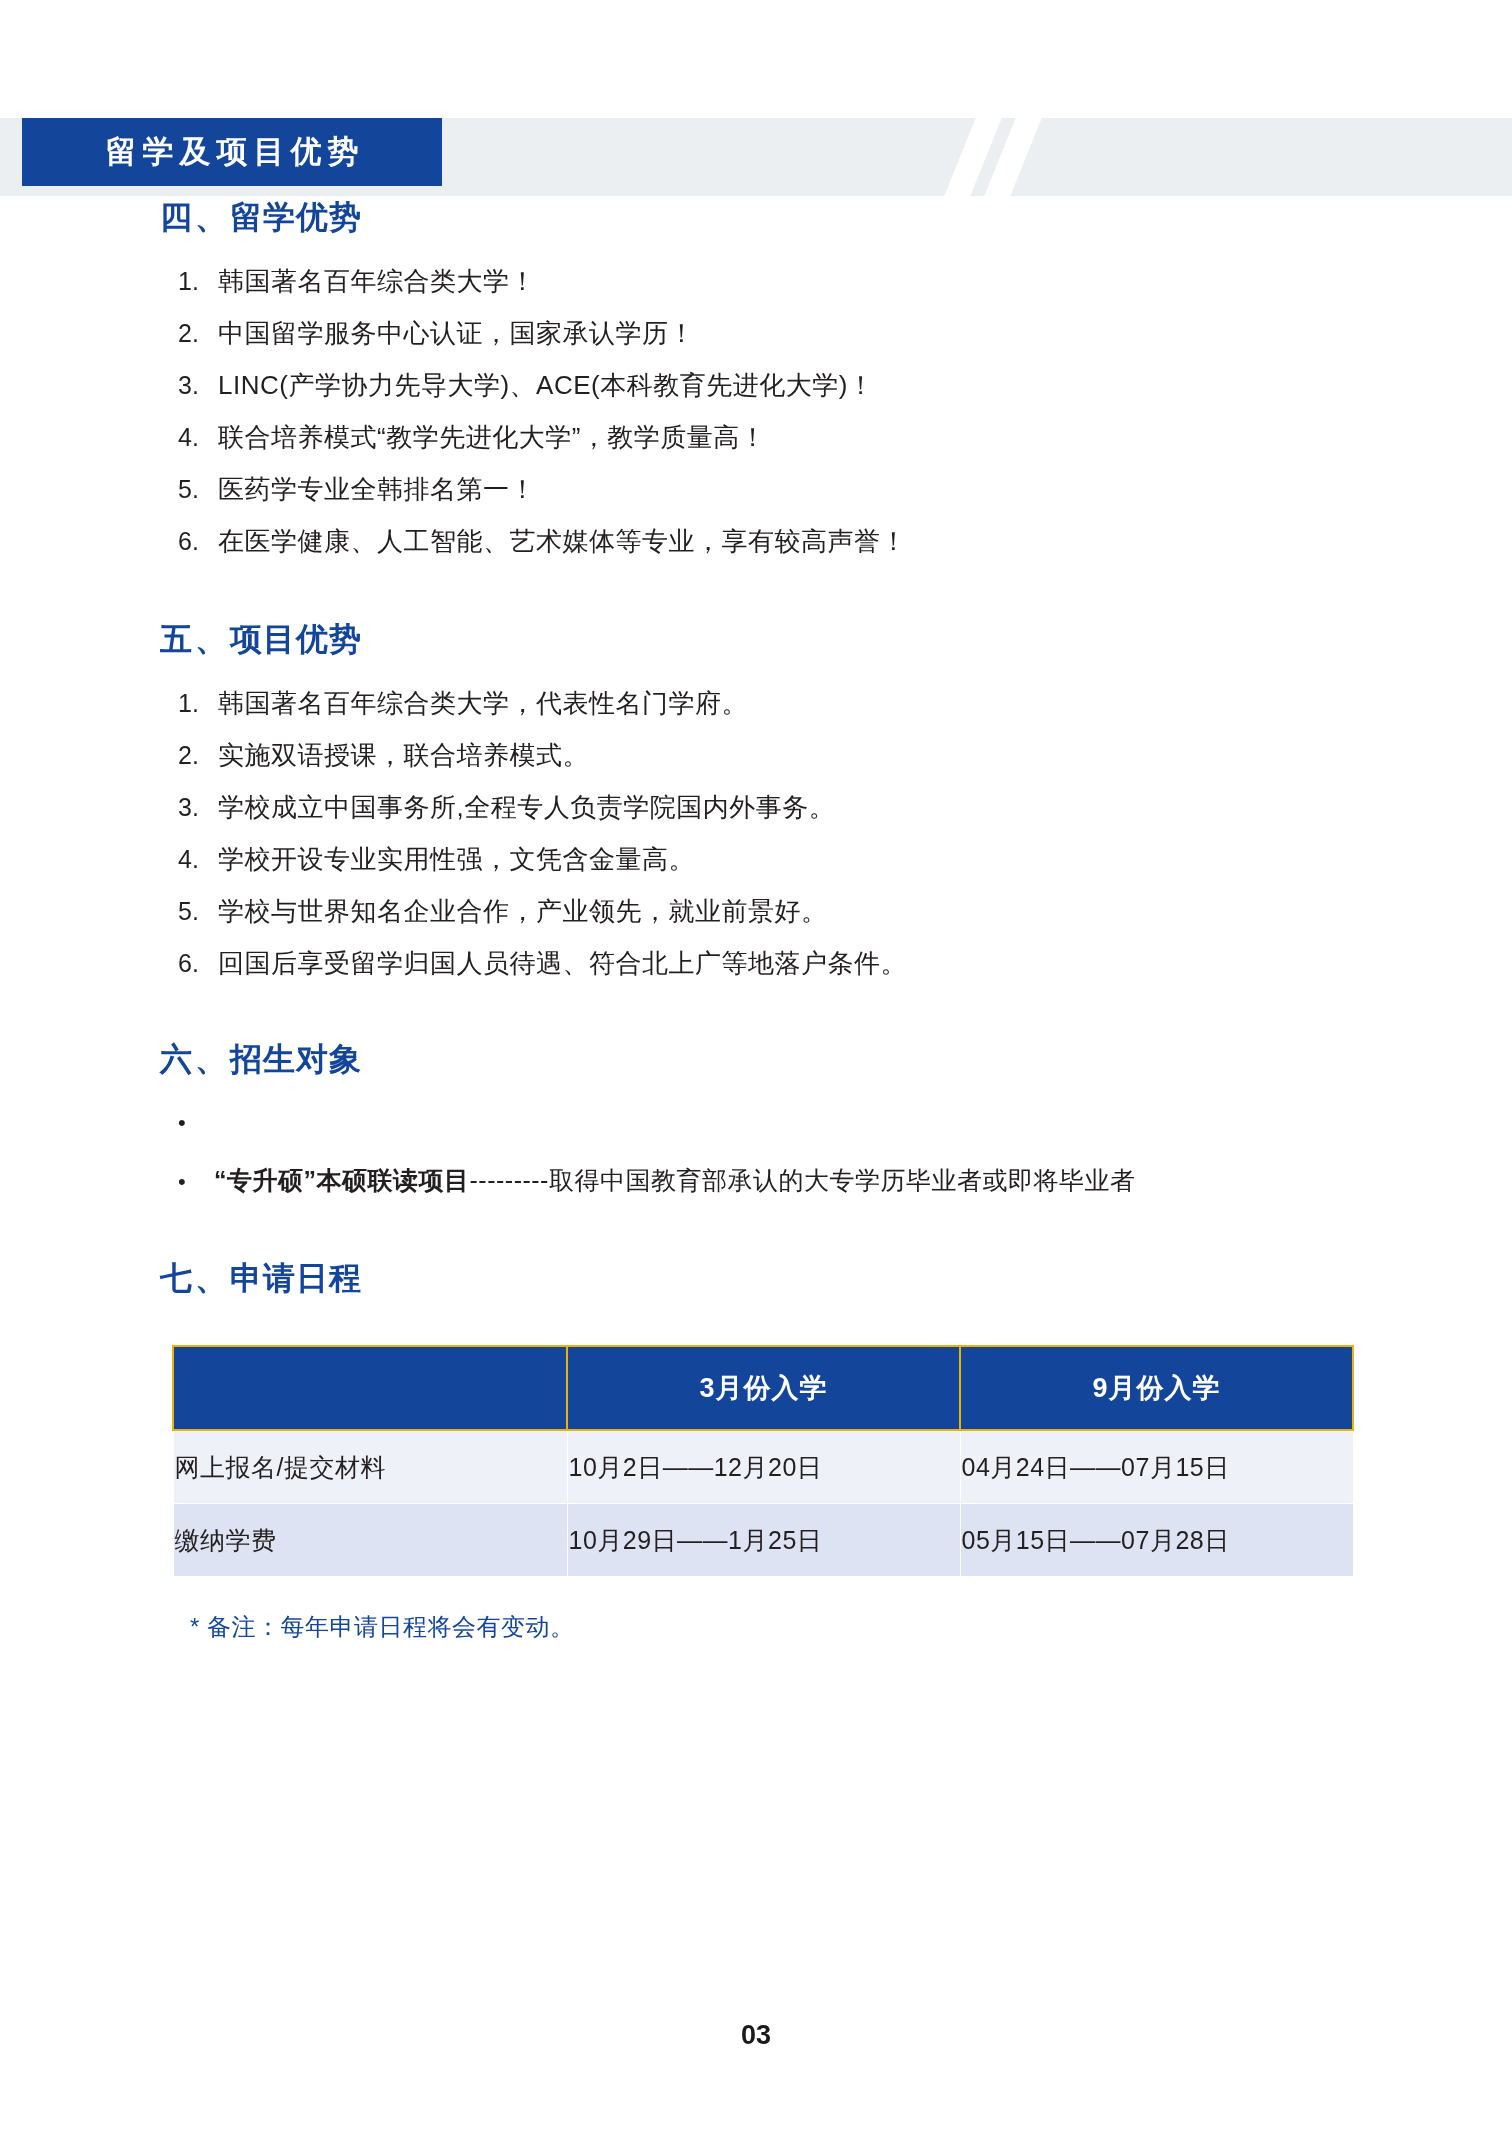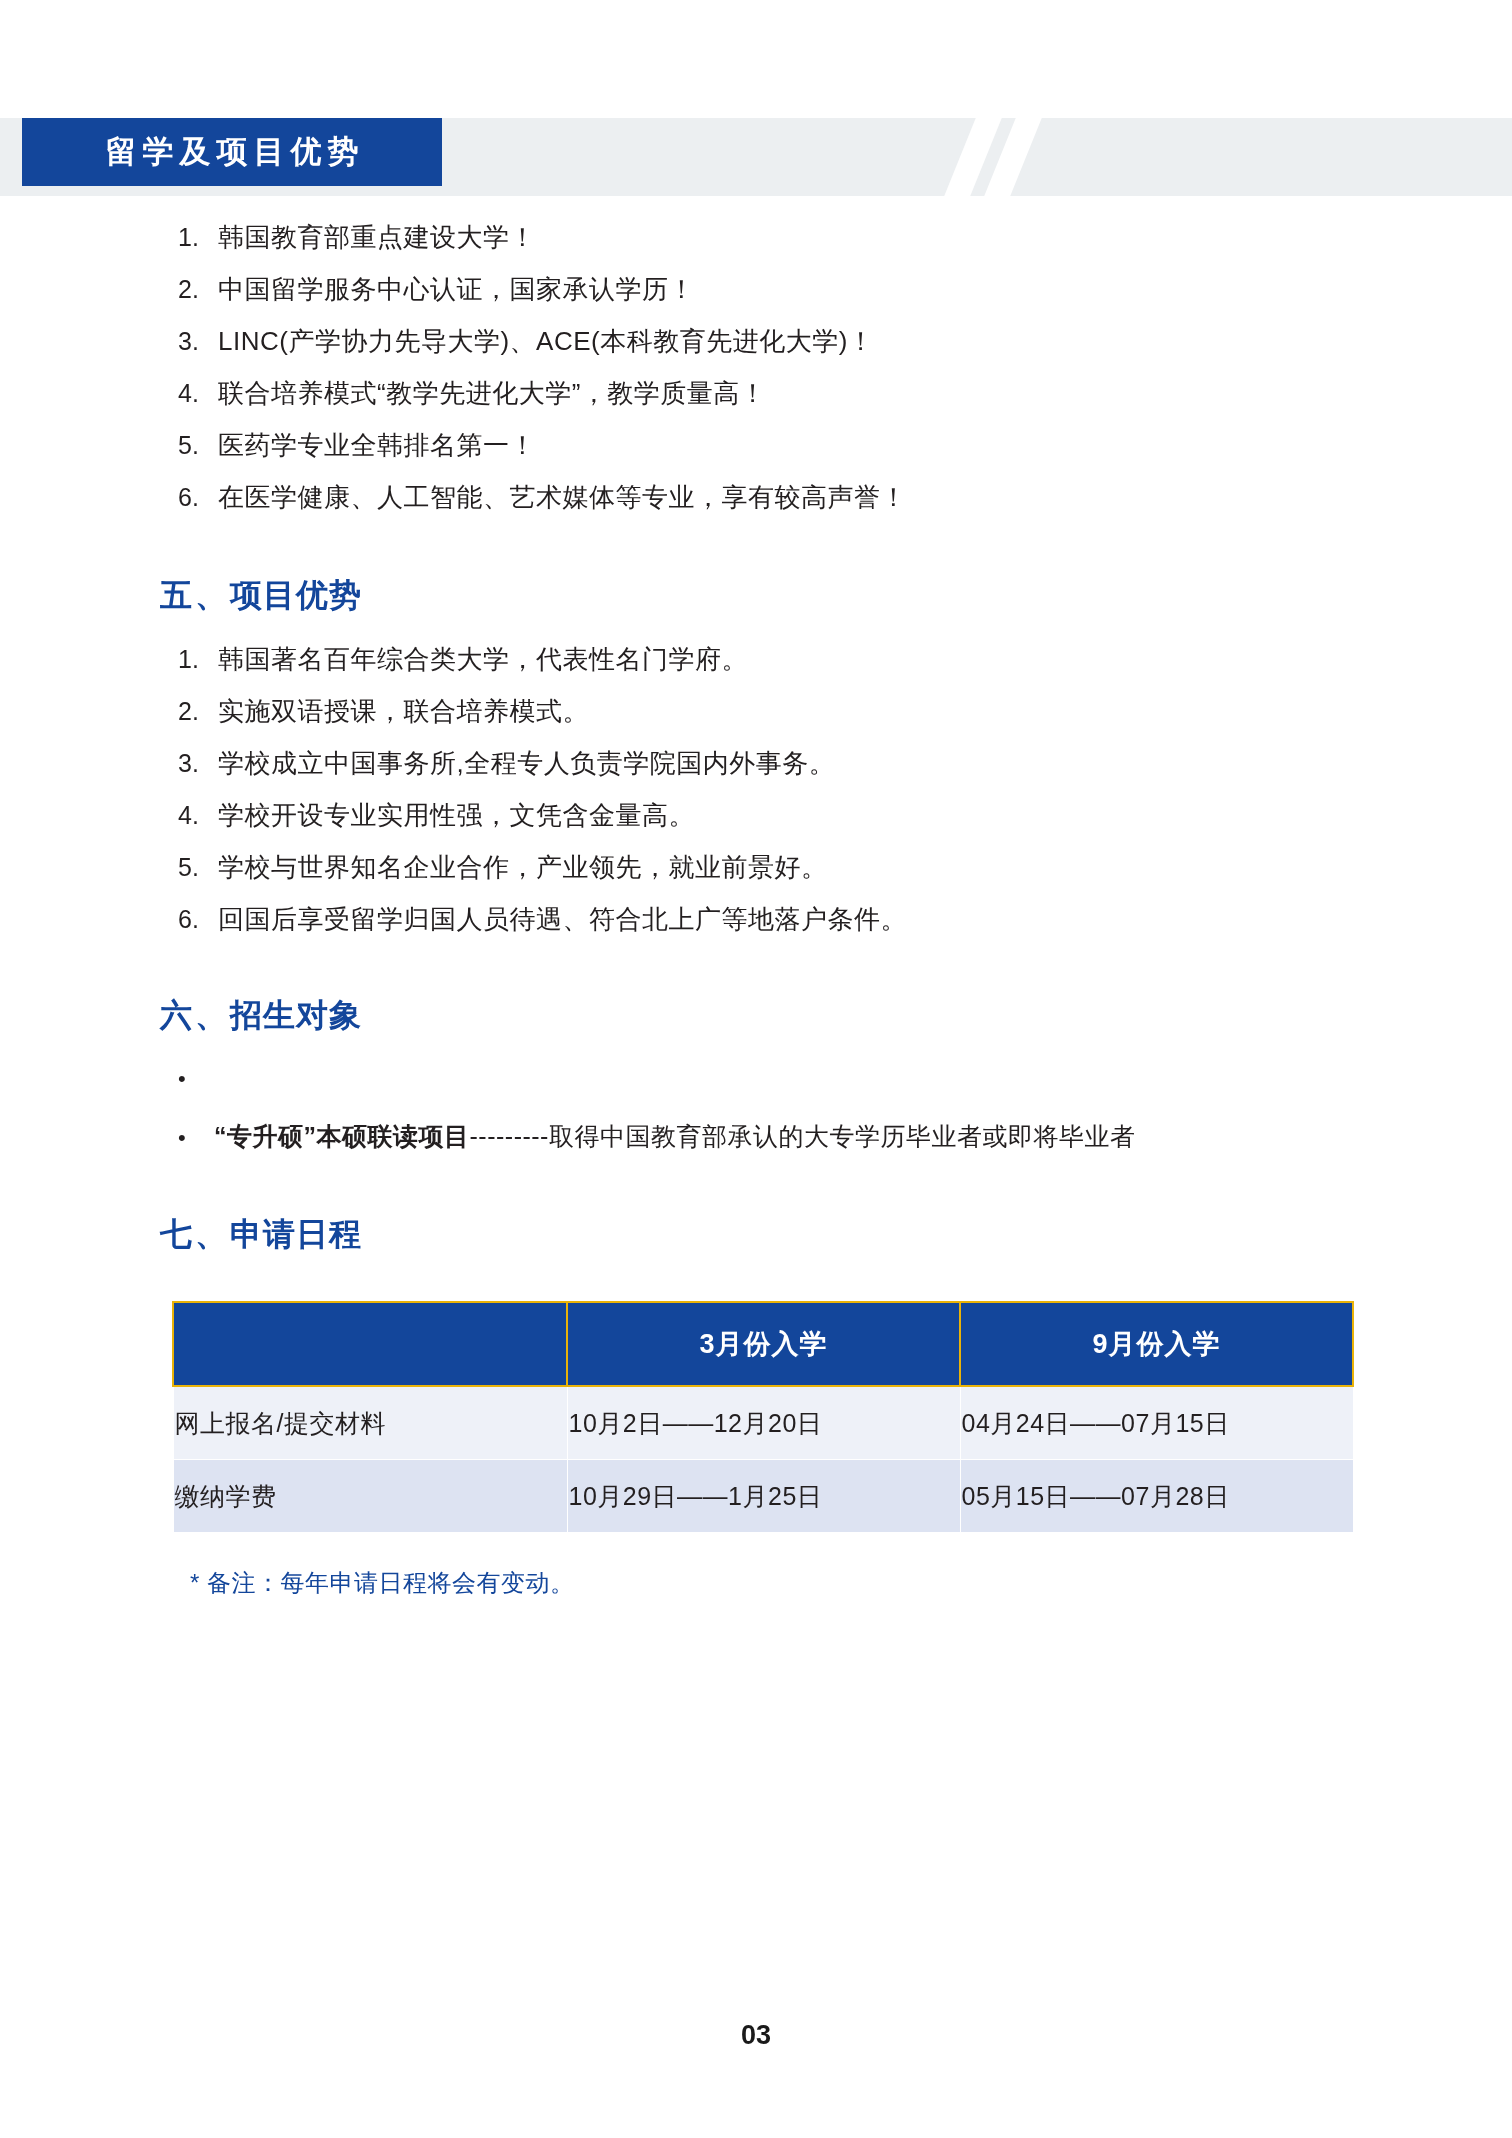--- a/index.html
+++ b/index.html
@@ -179,24 +179,27 @@
   <div class="slash s1"></div>
   <div class="slash s2"></div>
   <div class="header-tab">
     <span class="header-tab-text">留学及项目优势</span>
   </div>
 </div>
 
 <div class="content">
 
   <div>
+    <div class="sec-title">
+      <span class="num">四、</span><span>留学优势</span>
+    </div>
     <ol class="list" style="margin-top:28px;">
       <li>
           <span class="idx">1.</span>
-          <span class="txt">韩国教育部重点建设大学！</span>
+          <span class="txt">韩国著名百年综合类大学！</span>
         </li>
       <li>
           <span class="idx">2.</span>
           <span class="txt">中国留学服务中心认证，国家承认学历！</span>
         </li>
       <li>
           <span class="idx">3.</span>
           <span class="txt">LINC(产学协力先导大学)、ACE(本科教育先进化大学)！</span>
         </li>
       <li>

